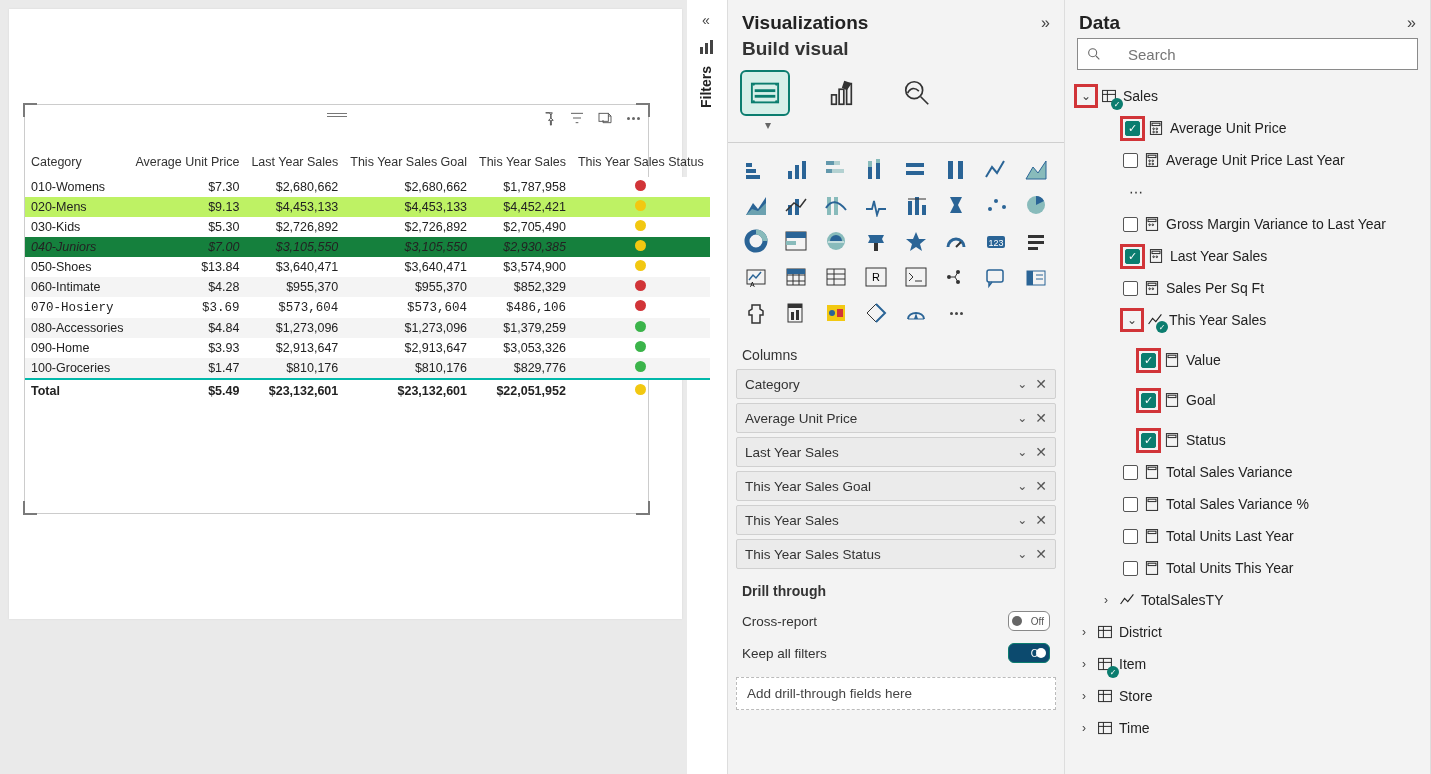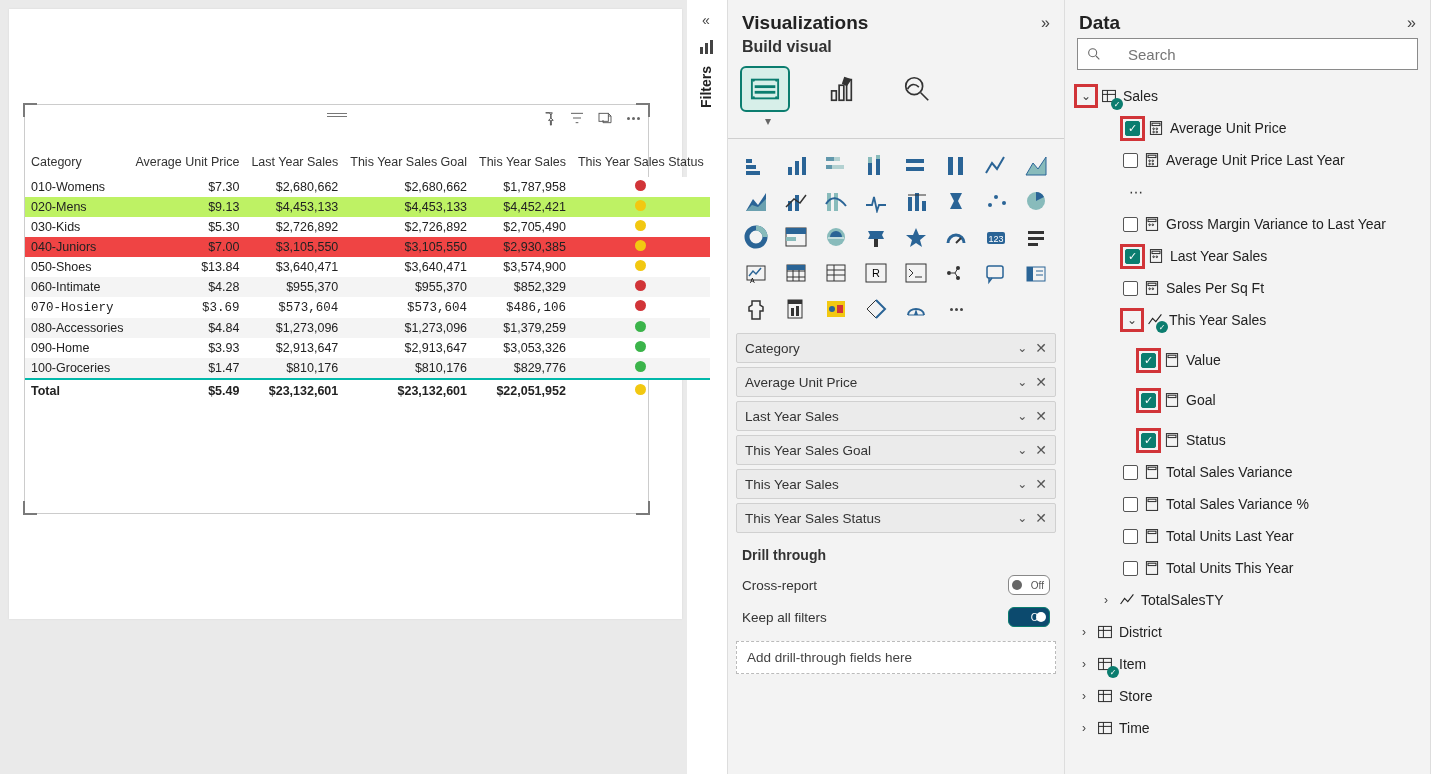--- a/index.html
+++ b/index.html
@@ -36,21 +36,21 @@
   .dots3 span{width:3px;height:3px;border-radius:50%;background:#666;}
 
   .tbl { width:100%; border-collapse:collapse; margin-top:28px; }
   .tbl th { text-align:left; font-weight:400; color:#333; padding:4px 6px 8px; font-size:12.5px; white-space:nowrap;}
   .tbl th.num, .tbl td.num { text-align:right; }
   .tbl td { padding:3px 6px; font-size:12.5px; white-space:nowrap;}
   .tbl tbody tr:nth-child(odd){ background:#f4f4f4; }
   .tbl tbody tr:nth-child(1){ background:#fff; }
   .tbl tbody tr:nth-child(2){ background:#bef264; }
   .tbl tbody tr:nth-child(3){ background:#fff; }
-  .tbl tbody tr:nth-child(4){ background:#ef4444; }
+  .tbl tbody tr:nth-child(4){ background:#15803d;font-style:italic; }
   .tbl tbody tr:nth-child(5){ background:#fff; }
   .tbl tbody tr:nth-child(6){ background:#f4f4f4; }
   .tbl tbody tr:nth-child(7){ background:#fff;font-family:Liberation Mono, monospace; }
   .tbl tbody tr:nth-child(8){ background:#f4f4f4; }
   .tbl tbody tr:nth-child(9){ background:#fff; }
   .tbl tbody tr:nth-child(10){ background:#f4f4f4; }
   .tbl tfoot td { font-weight:700; border-top:2px solid #01b8aa; padding-top:4px;}
   .status-dot { width:11px;height:11px;border-radius:50%; display:inline-block; }
   .st-red{background:#d13438;} .st-yel{background:#f2c811;} .st-grn{background:#3bb44a;}
   .statcell{text-align:center;}
@@ -65,21 +65,21 @@
   .filters-rail .bars span:nth-child(3){height:14px;}
   .filters-rail .lbl { writing-mode:vertical-rl; transform:rotate(180deg); font-weight:600; font-size:14px; color:#222; }
 
   
   .panel { background:#f3f3f3; border-right:1px solid #ddd; display:flex; flex-direction:column; }
   .viz-panel { flex:0 0 316px; }
   .data-panel { flex:1; }
   .panel-head { display:flex; align-items:center; justify-content:space-between; padding:12px 14px 4px; }
   .panel-head h2{ margin:0; font-size:19px; font-weight:700; color:#222;}
   .panel-head .chev{ font-size:16px; color:#444;}
-  .sub-title { padding:0 14px 8px; font-size:16px; font-weight:600; color:#333;}
+  .sub-title { padding:0 14px 8px; font-size:19px; font-weight:600; color:#333;}
   .viz-modes { display:flex; gap:30px; padding:4px 14px 4px; align-items:center; }
   .mode-btn { width:46px; height:42px; display:flex; align-items:center; justify-content:center; border-radius:4px; }
   .mode-btn.active { background:#d7efe9; outline:2px solid #0b7d6f; }
   .mode-btn svg{ width:30px; height:30px; }
   .mode-sep { height:1px; background:#cfcfcf; margin:6px 0 6px 0; }
   .mode-arrow-row{ padding:0 14px 4px; }
   .mode-arrow { width:52px; display:flex; justify-content:center; color:#666; font-size:12px; }
 
   .viz-gallery { display:grid; grid-template-columns:repeat(8,32px); gap:8px 8px; padding:6px 12px 10px; }
   .viz-gallery .g { width:32px; height:28px; display:flex; align-items:center; justify-content:center; }
@@ -571,20 +571,21 @@
         </div>
         <div class="g">
           <span class="g3dots">
             <span></span>
             <span></span>
             <span></span>
           </span>
         </div>
       </div>
 
+    <div class="section-label">Columns</div>
     <div class="field-wells" id="wells">
         <div class="well">
           <span>Category</span>
           <span class="wr">
             <span class="chv">⌄</span>
             <span class="x">✕</span>
           </span>
         </div>
         <div class="well">
           <span>Average Unit Price</span>

